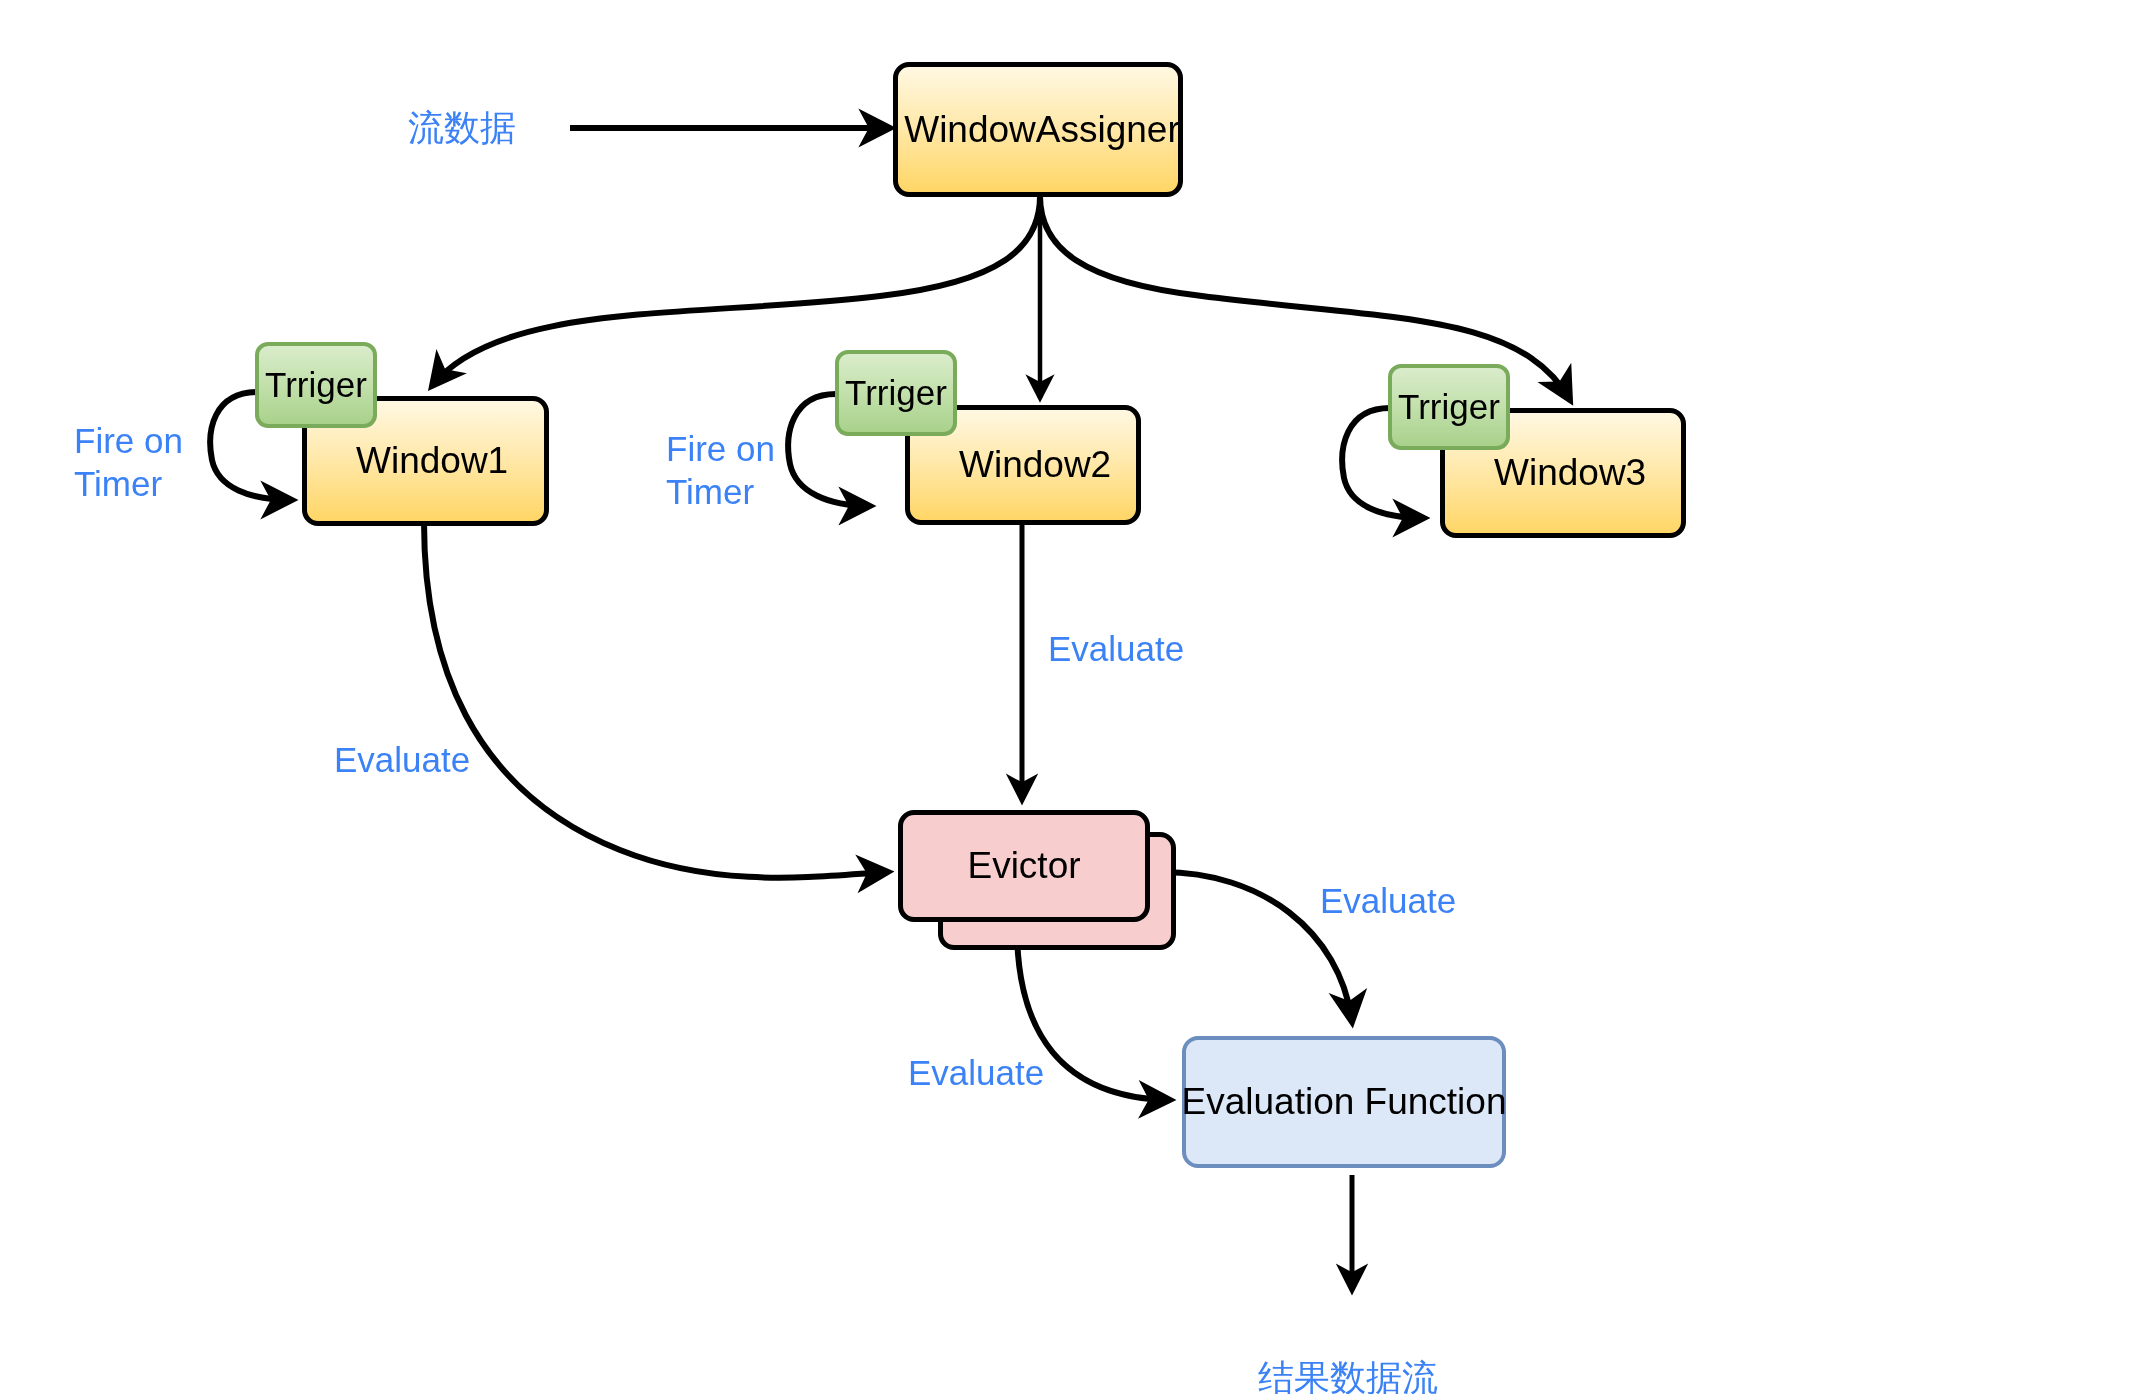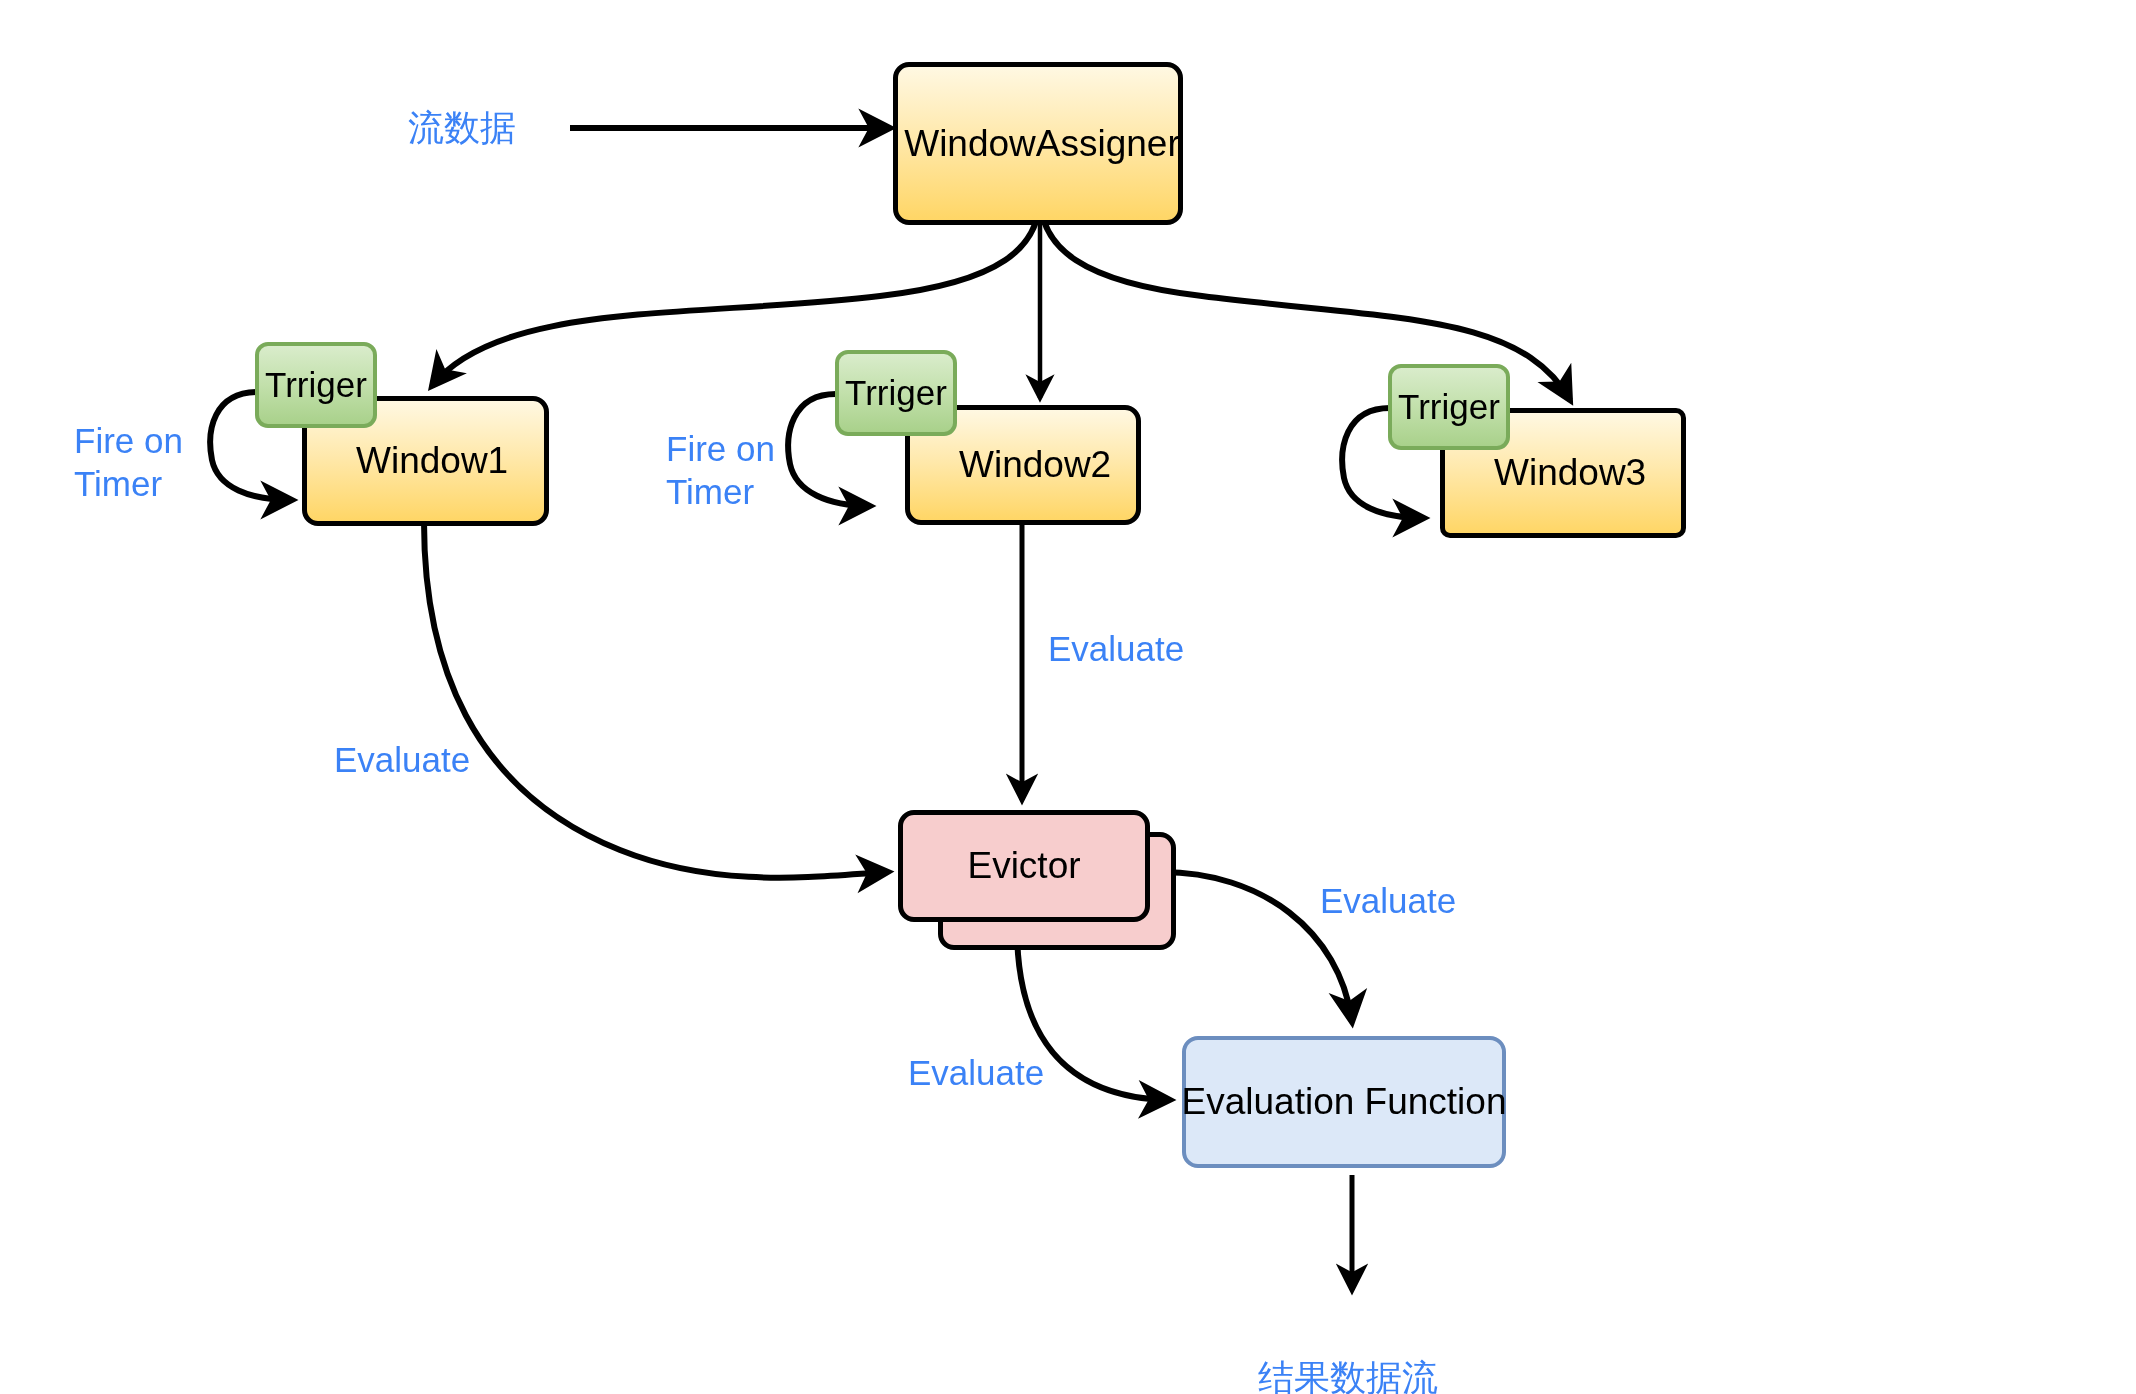--- a/index.html
+++ b/index.html
@@ -146,41 +146,41 @@
   <div class="lbl" style="left:334px; top:739px;">Evaluate</div>
 
   <div class="lbl" style="left:1048px; top:628px;">Evaluate</div>
 
   <div class="lbl" style="left:1320px; top:880px;">Evaluate</div>
 
   <div class="lbl" style="left:908px; top:1052px;">Evaluate</div>
 
   <div class="lbl lbl-cn" style="left:1258px; top:1356px;">结果数据流</div>
 
-  <div class="node n-yellow" style="left:893px; top:62px; width:290px; height:163px;padding-left:8px;">
+  <div class="node n-yellow" style="left:893px; top:62px; width:290px; height:135px;padding-left:8px;">
     <span>WindowAssigner</span>
   </div>
 
   <div class="node n-yellow left-text" style="left:302px; top:396px; width:247px; height:130px;">
     <span>Window1</span>
   </div>
 
   <div class="node n-green" style="left:255px; top:342px; width:122px; height:86px;">
     <span>Trriger</span>
   </div>
 
   <div class="node n-yellow left-text" style="left:905px; top:405px; width:236px; height:120px;text-align:center;">
     <span>Window2</span>
   </div>
 
   <div class="node n-green" style="left:835px; top:350px; width:122px; height:86px;">
     <span>Trriger</span>
   </div>
 
-  <div class="node n-yellow left-text" style="left:1440px; top:408px; width:246px; height:130px;border-radius:10px;">
+  <div class="node n-yellow left-text" style="left:1440px; top:408px; width:246px; height:130px;">
     <span>Window3</span>
   </div>
 
   <div class="node n-green" style="left:1388px; top:364px; width:122px; height:86px;">
     <span>Trriger</span>
   </div>
 
   <div class="n-pink-back" style="position:absolute; left:938px; top:832px; width:228px; height:108px;"></div>
   <div class="node n-blue" style="left:1182px; top:1036px; width:324px; height:132px;">
     <span>Evaluation Function</span>

